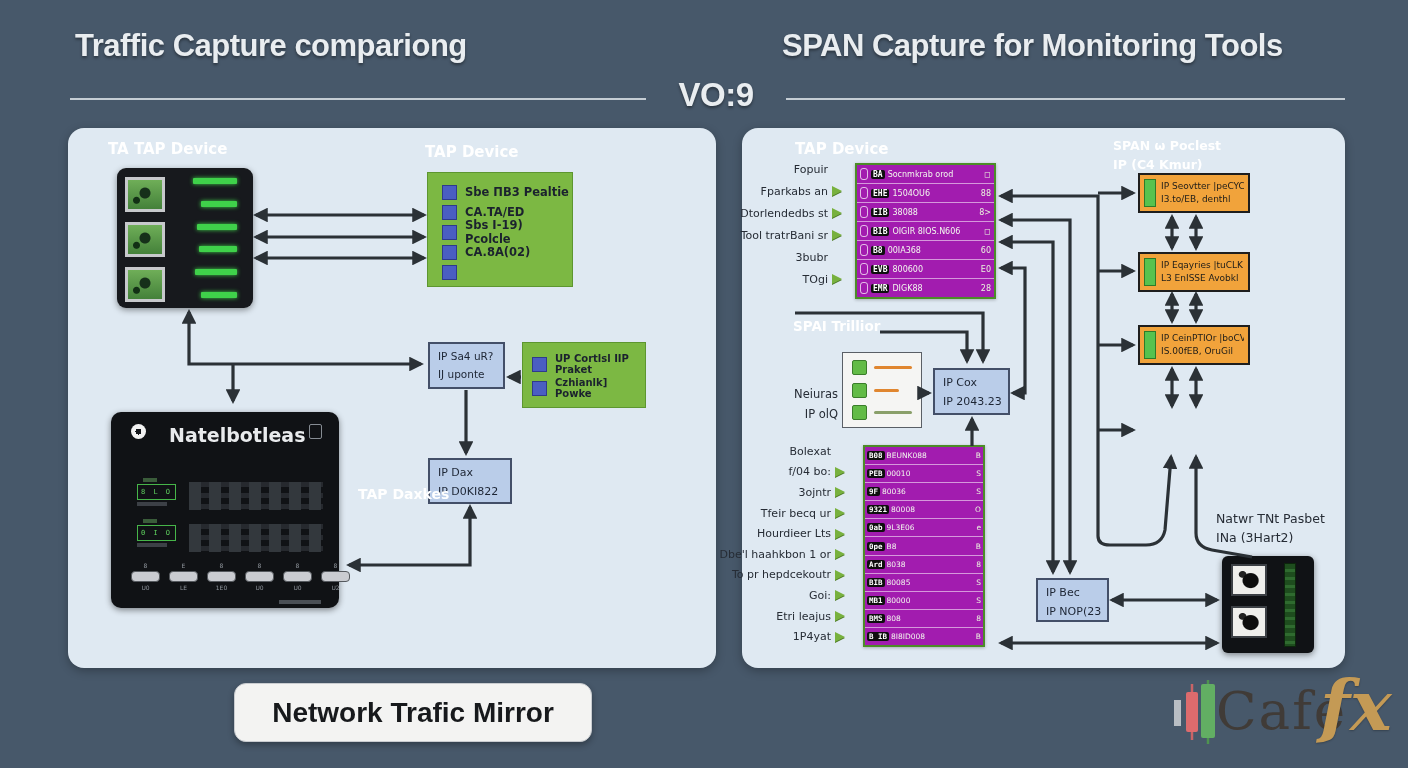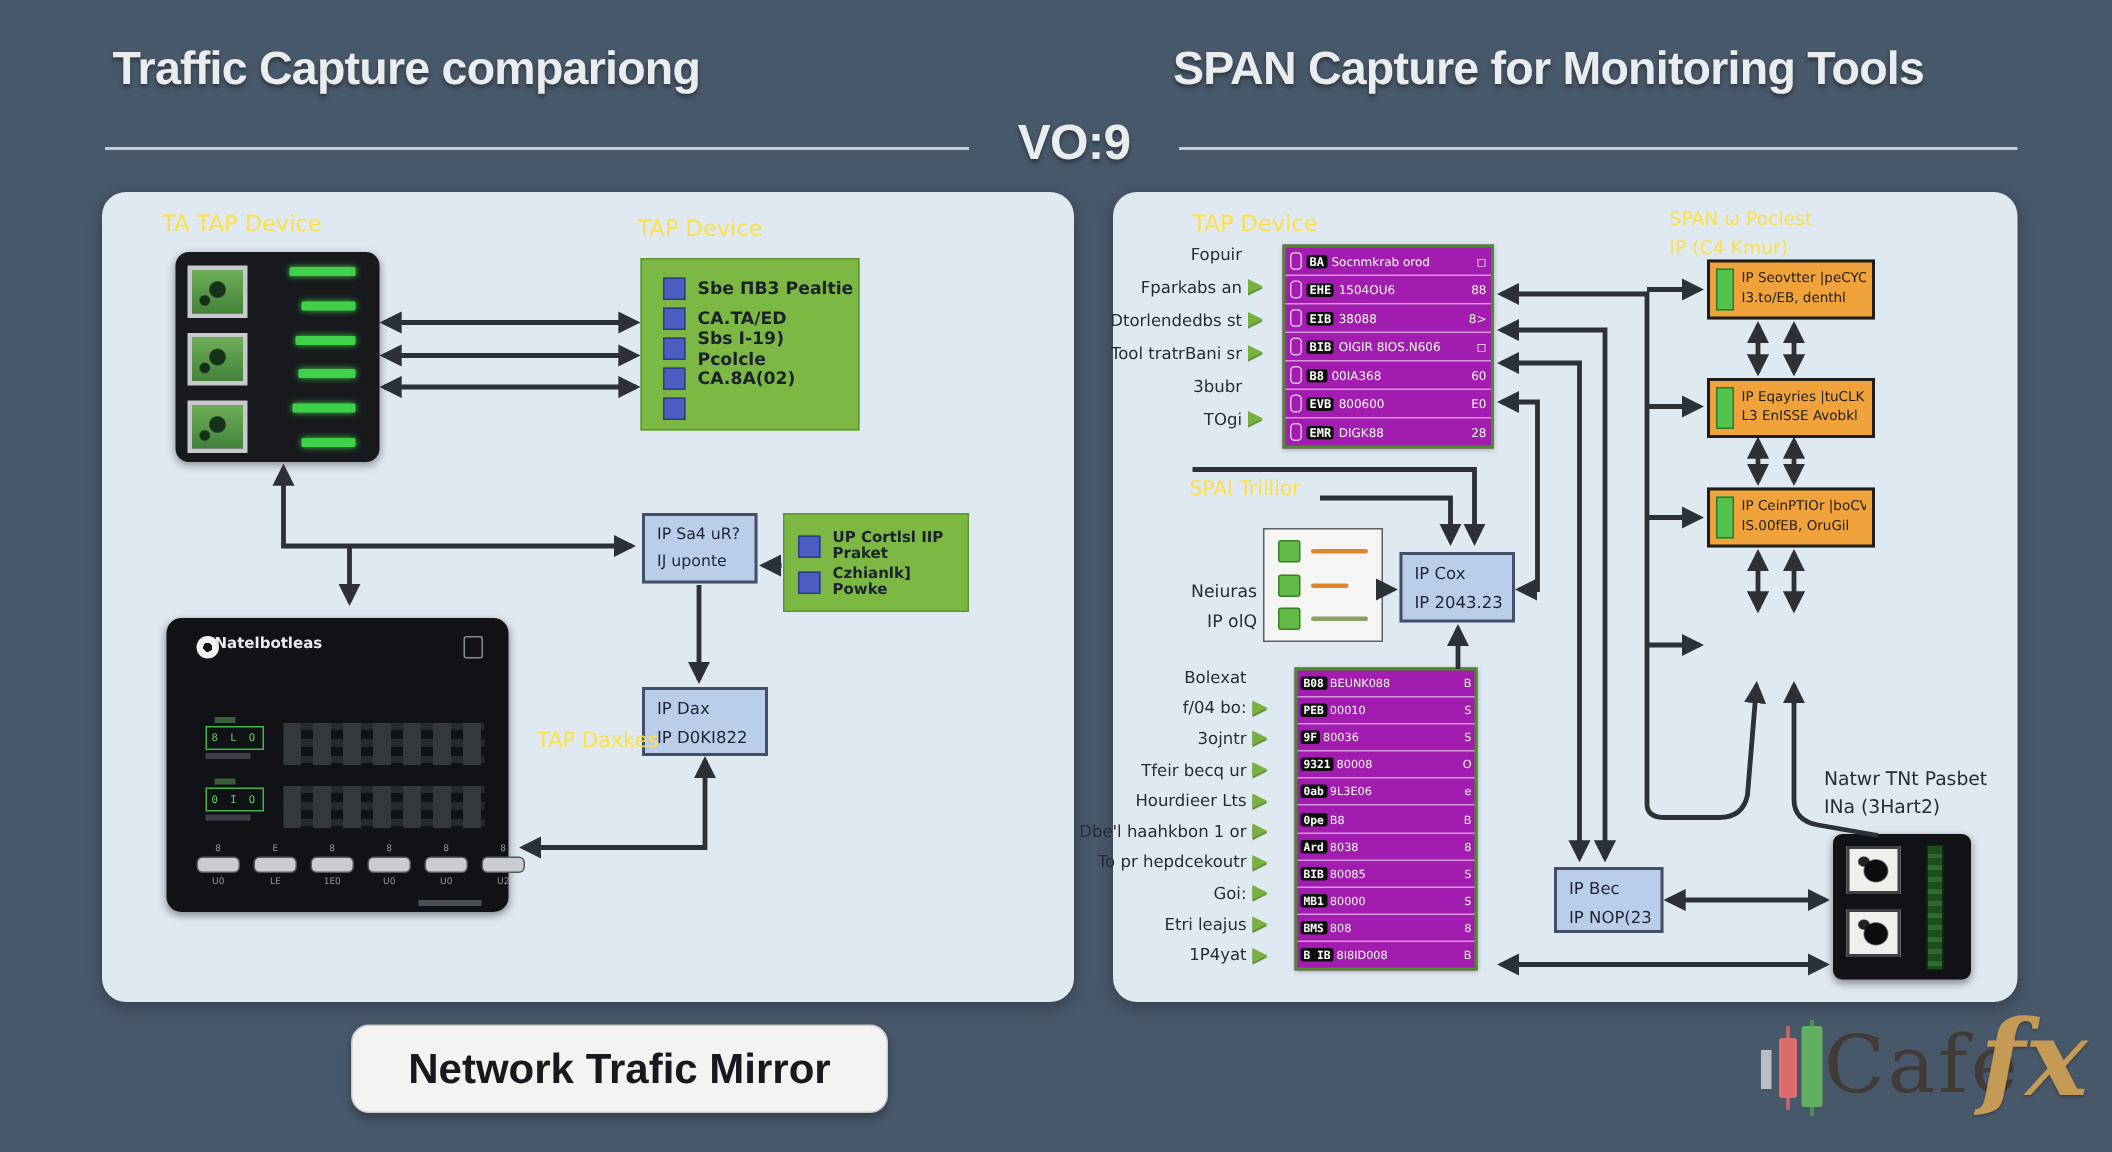--- a/index.html
+++ b/index.html
@@ -3,21 +3,21 @@
 <meta charset="utf-8">
 <style>
   html,body{margin:0;padding:0;background:#2e3a47}
   #canvas{position:relative;width:1408px;height:768px;background:#47586a;overflow:hidden;
     font-family:"DejaVu Sans",sans-serif}
   .abs{position:absolute}
   .title{font-family:"Liberation Sans",sans-serif;font-weight:bold;font-size:31px;color:#e9edf0;
     letter-spacing:-.5px;text-shadow:0 2px 3px rgba(0,0,0,.4);white-space:nowrap}
   .hline{height:2px;background:#d3dae0;opacity:.9}
   .panel{background:#dfe9f2;border-radius:16px;box-shadow:0 3px 10px rgba(0,0,0,.28)}
-  .lbl{color:#fde047;font-weight:normal;white-space:nowrap}
+  .lbl{color:#ffffff;font-weight:bold;white-space:nowrap}
   .bluebox{background:#bacde9;border:2px solid #434f68;color:#1d2534;font-size:11px;line-height:1.7;
     padding:4px 8px;box-sizing:border-box;white-space:nowrap}
   .greenbox{background:#7cb843;border:1px solid #5d9630;box-sizing:border-box}
   .bsq{display:inline-block;width:13px;height:13px;background:#4a5ec2;border:1px solid #2e3a8c;
     flex:0 0 13px}
   .gb-item{display:flex;align-items:center;gap:8px;color:#1b222e;font-weight:bold}
   
   .devbox{background:#17191d;border-radius:9px;box-shadow:0 2px 6px rgba(0,0,0,.4)}
   .port{width:40px;height:35px;border:3px solid #c7c9cc;box-sizing:border-box;
     background:radial-gradient(circle at 50% 45%,#16301a 0 5px,rgba(0,0,0,0) 6px),
@@ -151,21 +151,21 @@
     </div>
 
   <div class="abs bluebox" style="left:428px;top:458px;width:84px;height:46px">
     <div>IP Dax</div>
     <div>IP D0KI822</div>
   </div>
   <div class="abs lbl" style="left:358px;top:486px;font-size:14px">TAP Daxkes</div>
 
   <div class="abs swbox" style="left:111px;top:412px;width:228px;height:196px">
     <span class="abs" style="left:20px;top:12px;width:15px;height:15px;border-radius:50%;background:radial-gradient(circle,#14161a 0 3px,#f2f2f2 3px)"></span>
-    <span class="abs" style="left:32px;top:12px;font-size:10px;font-weight:bold;color:#e8eaec">Natelbotleas</span>
+    <span class="abs" style="left:58px;top:12px;font-size:19px;font-weight:bold;color:#e8eaec">Natelbotleas</span>
     <span class="abs" style="left:198px;top:12px;width:11px;height:13px;border:1.5px solid #868c93;border-radius:2px"></span>
     <div class="abs" style="left:26px;top:66px">
 
         <div style="margin-bottom:13px">
           <div style="width:14px;height:4px;background:#3a5c3a;margin:0 0 2px 6px"></div>
           <div class="ledblock">8 L O</div>
           <div style="width:30px;height:4px;background:#3c4046;margin-top:2px"></div>
         </div>
 
         <div style="margin-bottom:13px">

